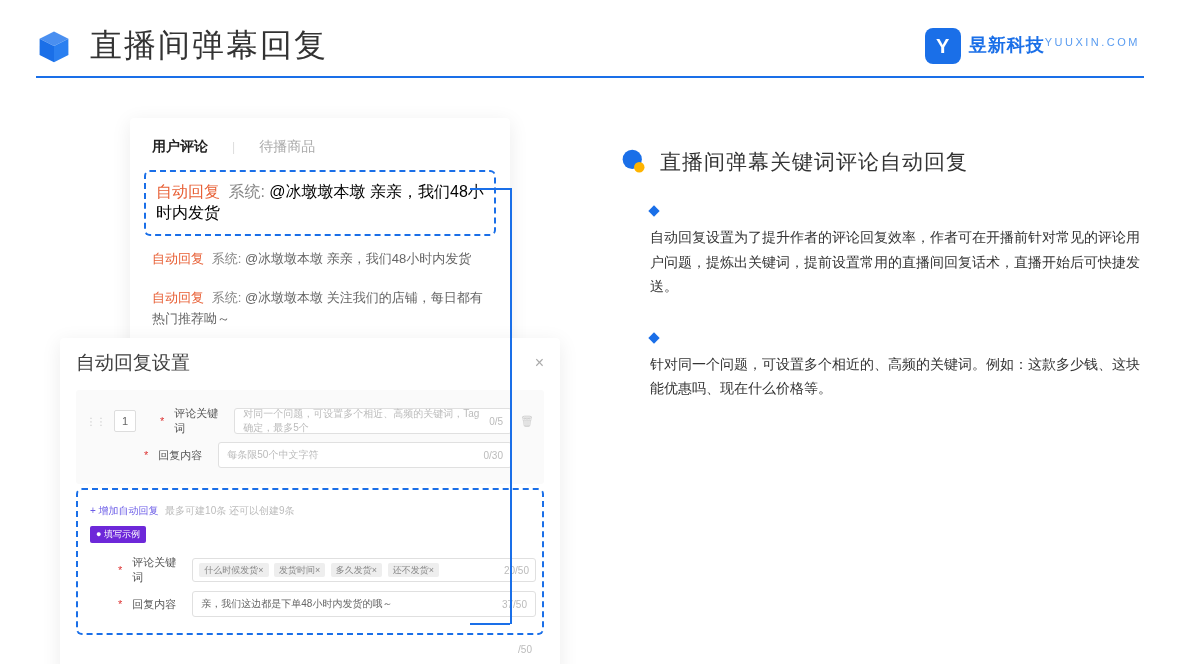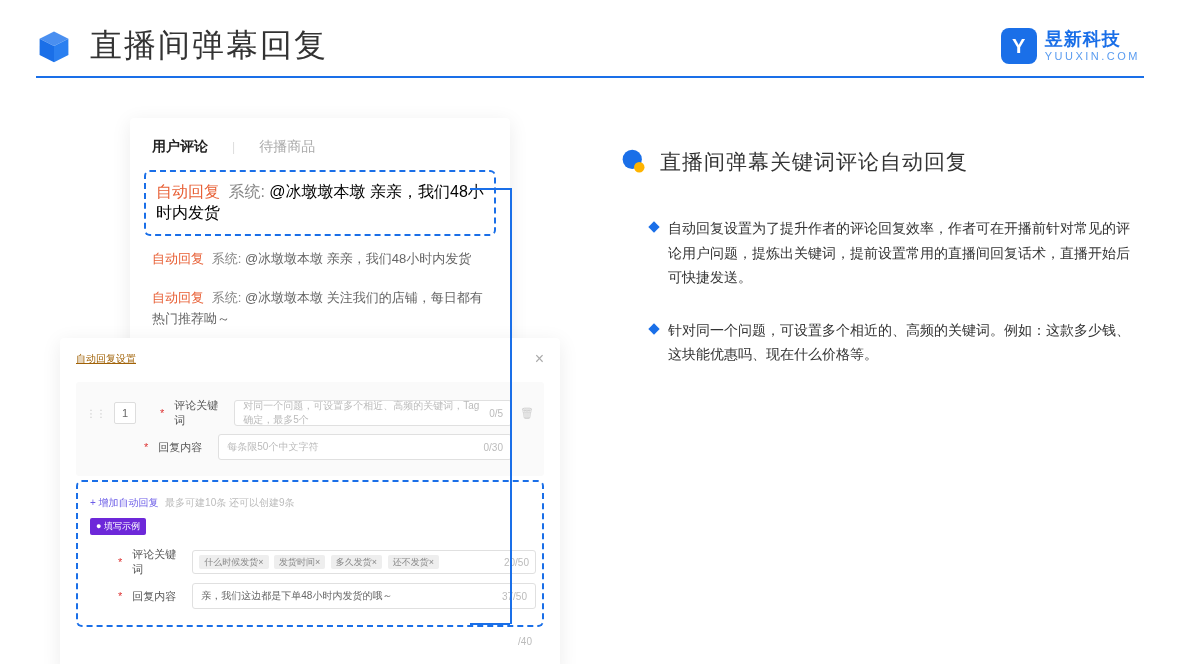--- a/index.html
+++ b/index.html
@@ -4,21 +4,21 @@
 <style>
 * { margin: 0; padding: 0; box-sizing: border-box; }
 body { font-family: "Microsoft YaHei", "PingFang SC", sans-serif; background: #fff; width: 1180px; height: 664px; position: relative; overflow: hidden; }
 
 .header { display: flex; align-items: center; justify-content: space-between; padding: 24px 40px 8px 36px; }
 .title-wrap { display: flex; align-items: center; gap: 18px; }
 .cube-icon { width: 36px; height: 36px; position: relative; }
 .title { font-size: 32px; font-weight: 500; color: #333; letter-spacing: 2px; }
 .logo-wrap { display: flex; align-items: center; gap: 8px; }
 .logo-badge { width: 36px; height: 36px; background: #1a6fe8; border-radius: 8px; display: flex; align-items: center; justify-content: center; color: #fff; font-weight: bold; font-size: 20px; }
-.logo-text-wrap { display: flex; flex-direction: column; line-height: 1.1; }
+.logo-text-wrap { display: flex; line-height: 1.1; }
 .logo-cn { color: #1a6fe8; font-size: 18px; font-weight: 600; letter-spacing: 1px; }
 .logo-en { color: #5a9cf0; font-size: 11px; letter-spacing: 2.5px; }
 .hr { height: 2px; background: #1a6fe8; margin: 0 36px; }
 
 .content { display: flex; padding: 40px 40px 0 60px; gap: 60px; position: relative; }
 .left-col { position: relative; width: 500px; }
 .right-col { flex: 1; padding-top: 30px; }
 
 
 .comments-card { position: absolute; top: 0; left: 70px; width: 380px; background: #fff; box-shadow: 0 4px 20px rgba(0,0,0,0.08); border-radius: 4px; padding: 20px 0 24px; z-index: 2; }
@@ -27,21 +27,21 @@
 .tab-inactive { color: #aaa; }
 .tab-sep { color: #ddd; font-size: 12px; margin-top: 2px; }
 .comment-row { padding: 9px 22px; font-size: 13px; color: #666; line-height: 1.6; }
 .auto-reply { color: #e86036; margin-right: 4px; text-align: right; }
 .sys-label { color: #888; }
 .highlight-row { border: 2px dashed #1a6fe8; border-radius: 6px; margin: 4px 14px; padding: 10px 10px; }
 
 
 .settings-card { position: absolute; top: 220px; left: 0; width: 500px; background: #fff; box-shadow: 0 4px 20px rgba(0,0,0,0.08); border-radius: 4px; padding: 12px 16px 24px; z-index: 3; }
 .settings-header { display: flex; justify-content: space-between; align-items: center; padding-bottom: 6px; }
-.settings-title { font-size: 10px; color: #a16207; text-decoration: underline; }
+.settings-title { font-size: 19px; color: #404040; }
 .close-x { color: #aaa; font-size: 16px; cursor: pointer; }
 .form-block { background: #fafafa; padding: 10px 10px; margin-top: 8px; border-radius: 3px; }
 .form-row { display: flex; align-items: center; gap: 8px; margin: 6px 0; font-size: 11px; }
 .row-num-box { width: 22px; height: 22px; border: 1px solid #ddd; background: #fff; display: flex; align-items: center; justify-content: center; font-size: 11px; color: #666; border-radius: 2px; }
 .req-star { color: #d33; margin-right: 2px; }
 .form-label { color: #555; width: 52px; }
 .text-input { flex: 1; height: 24px; border: 1px solid #e0e0e0; border-radius: 3px; padding: 12px 8px; font-size: 10px; color: #bbb; background: #fff; position: relative; display: flex; align-items: center; justify-content: space-between; }
 .count-hint { font-size: 10px; color: #bbb; }
 .add-link { color: #6b5ce7; font-size: 10px; margin: 8px 0 4px 6px; display: inline-block; }
 .add-hint { color: #bbb; font-size: 10px; margin-left: 2px; }
@@ -50,24 +50,24 @@
 .tag-input-wrap { flex: 1; height: 24px; border: 1px solid #e0e0e0; border-radius: 3px; padding: 0 6px; font-size: 9px; background: #fff; display: flex; align-items: center; justify-content: space-between; gap: 2px; }
 .dashed-wrap { border: 2px dashed #1a6fe8; border-radius: 6px; padding: 6px 6px 10px; margin-top: 4px; }
 .row-pad-left { padding-left: 34px; }
 
 
 .connector-v { position: absolute; top: 70px; left: 450px; width: 2px; height: 436px; background: #1a6fe8; z-index: 4; }
 .connector-h1 { position: absolute; top: 70px; left: 450px; width: 40px; height: 2px; background: #1a6fe8; z-index: 4; transform: translateX(-40px); }
 .connector-h2 { position: absolute; top: 505px; left: 450px; width: 40px; height: 2px; background: #1a6fe8; z-index: 4; transform: translateX(-40px); }
 
 
-.section-head { display: flex; align-items: center; gap: 12px; margin-bottom: 40px; }
+.section-head { display: flex; align-items: center; gap: 12px; margin-bottom: 24px; }
 .bubble-icon { width: 28px; height: 28px; position: relative; }
 .section-title { font-size: 21px; color: #333; letter-spacing: 1px; }
-.bullet-item { display: flex; gap: 10px; margin-bottom: 28px; padding-left: 30px; }
+.bullet-item { display: flex; gap: 10px; margin-bottom: 28px; padding-left: 30px; flex-direction: column; }
 .diamond { width: 8px; height: 8px; background: #1a6fe8; transform: rotate(45deg); margin-top: 7px; flex-shrink: 0; }
 .bullet-text { font-size: 14px; color: #333; line-height: 1.75; }
 </style>
 </head>
 <body>
 
 <div class="header">
   <div class="title-wrap">
     <div class="cube-icon">
       <svg viewBox="0 0 40 40">
@@ -171,21 +171,21 @@
         <div class="form-row row-pad-left">
           <span class="req-star">*</span>
           <span class="form-label">回复内容</span>
           <div class="text-input" style="color:#666;text-align:right;">
             <span>亲，我们这边都是下单48小时内发货的哦～</span>
             <span class="count-hint">37/50</span>
           </div>
         </div>
       </div>
       <div style="text-align:right;padding:4px 12px 0 0;">
-        <span class="count-hint">/40</span>
+        <span class="count-hint">/50</span>
       </div>
     </div>
 
   </div>
 
   <div class="right-col">
     <div class="section-head">
       <div class="bubble-icon">
         <svg viewBox="0 0 32 32">
             <circle cx="14" cy="13" r="11" fill="#1a6fe8"></circle>

